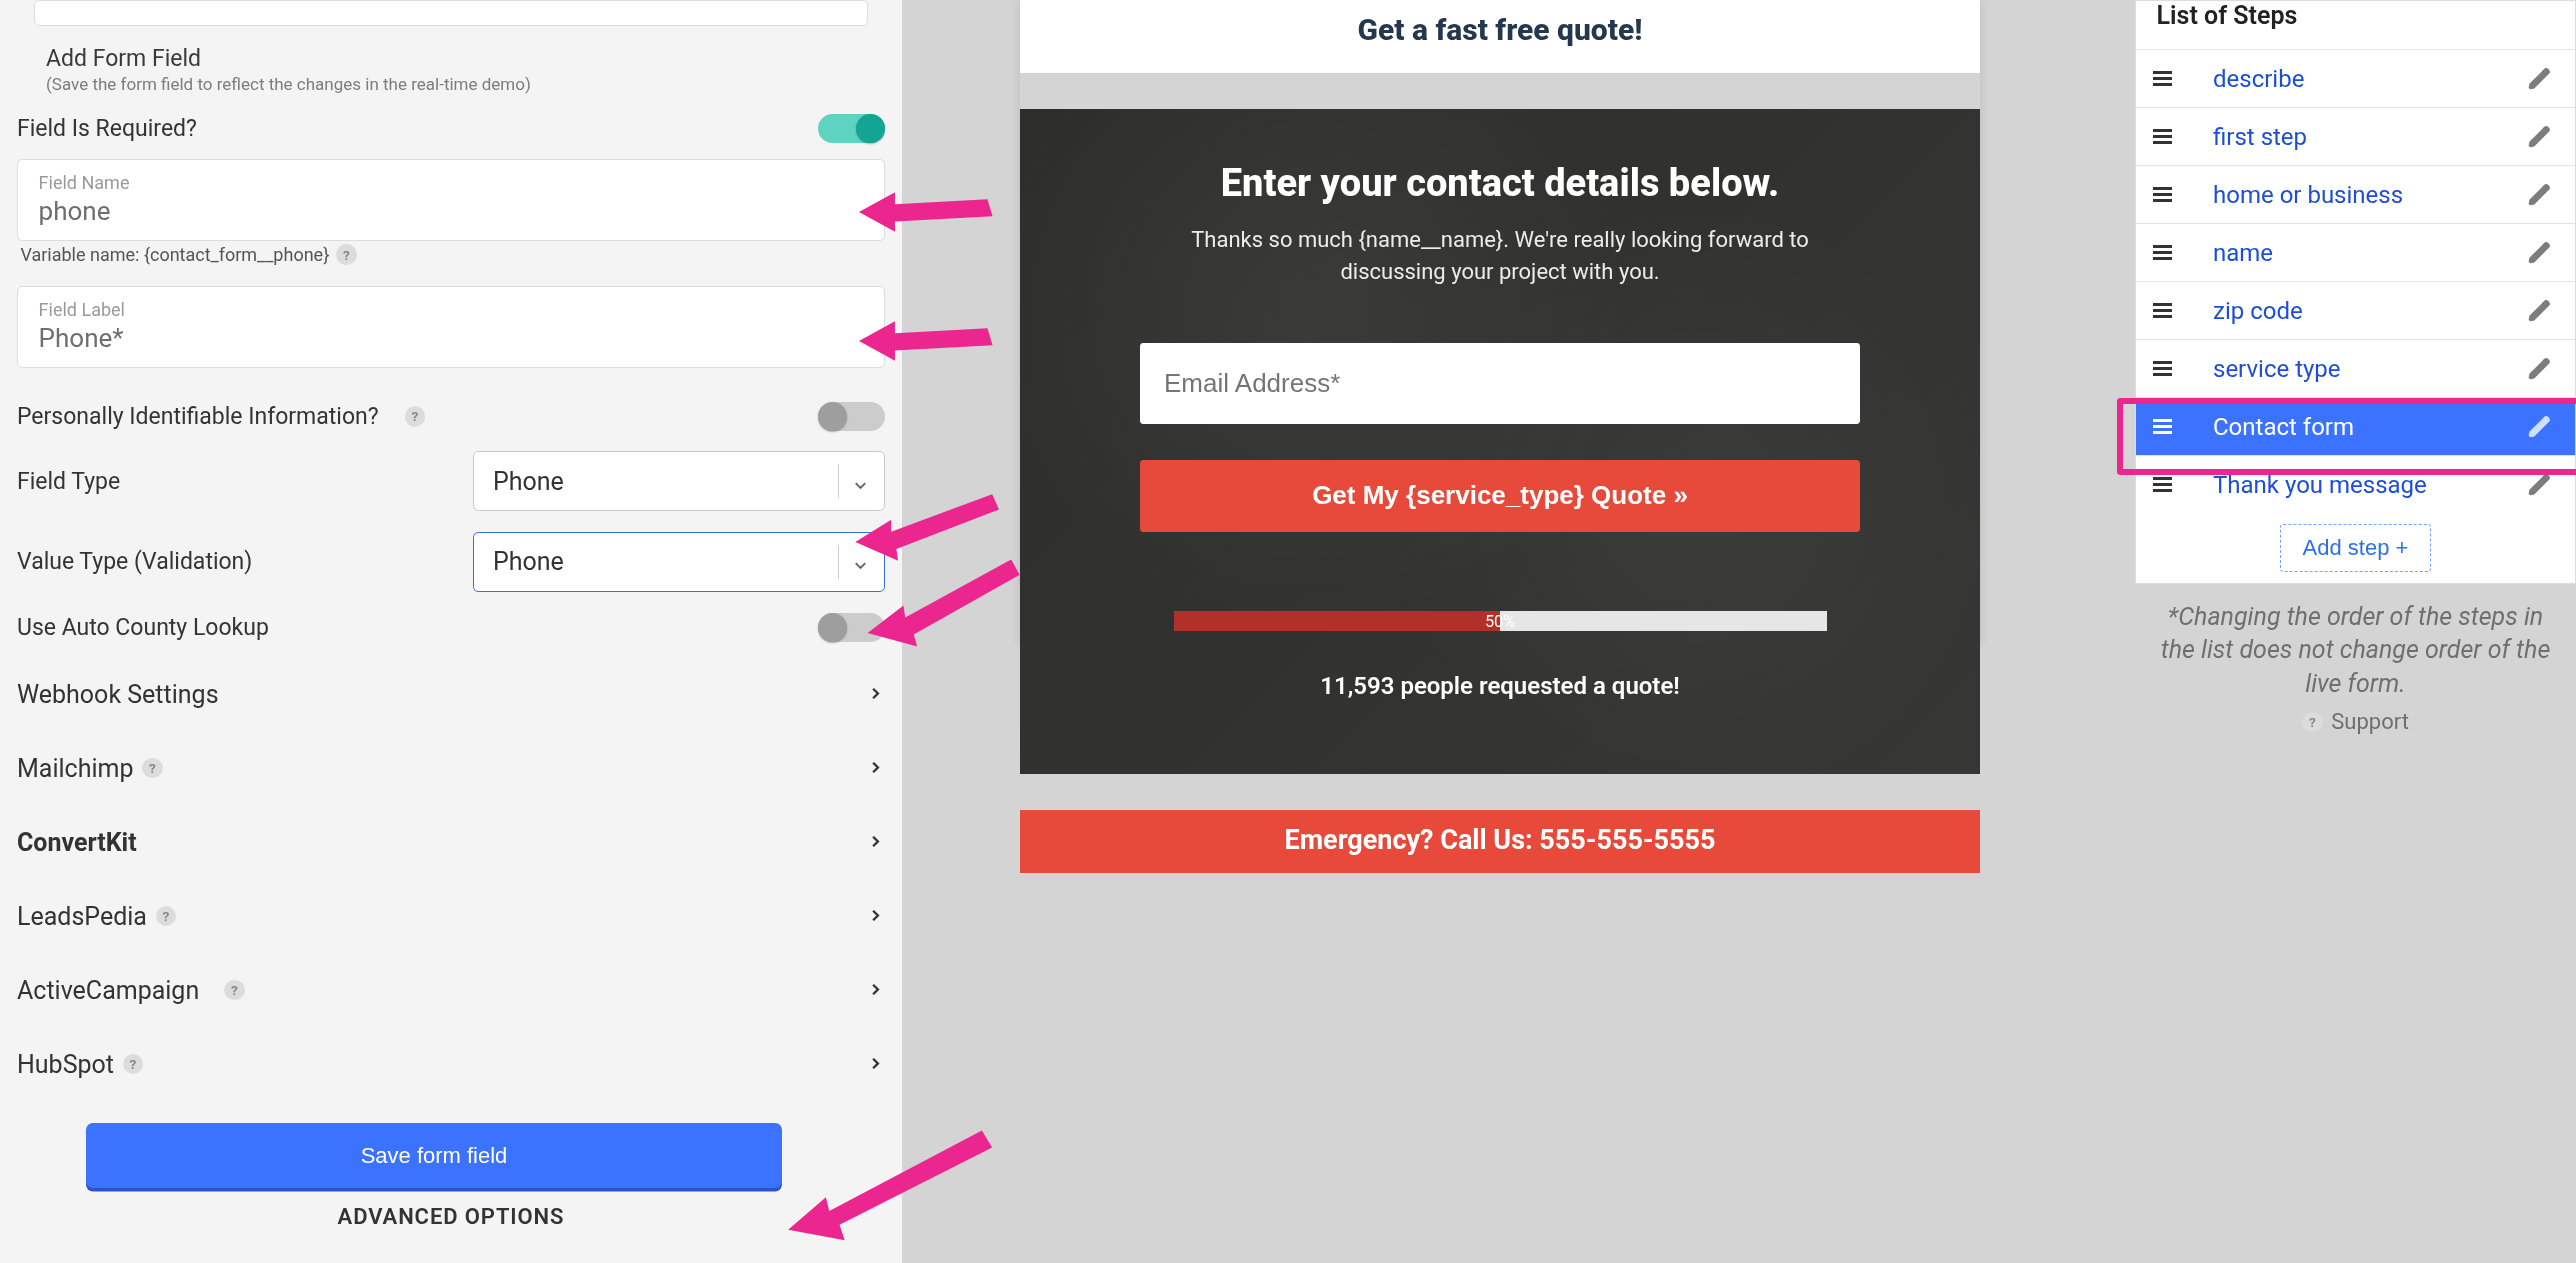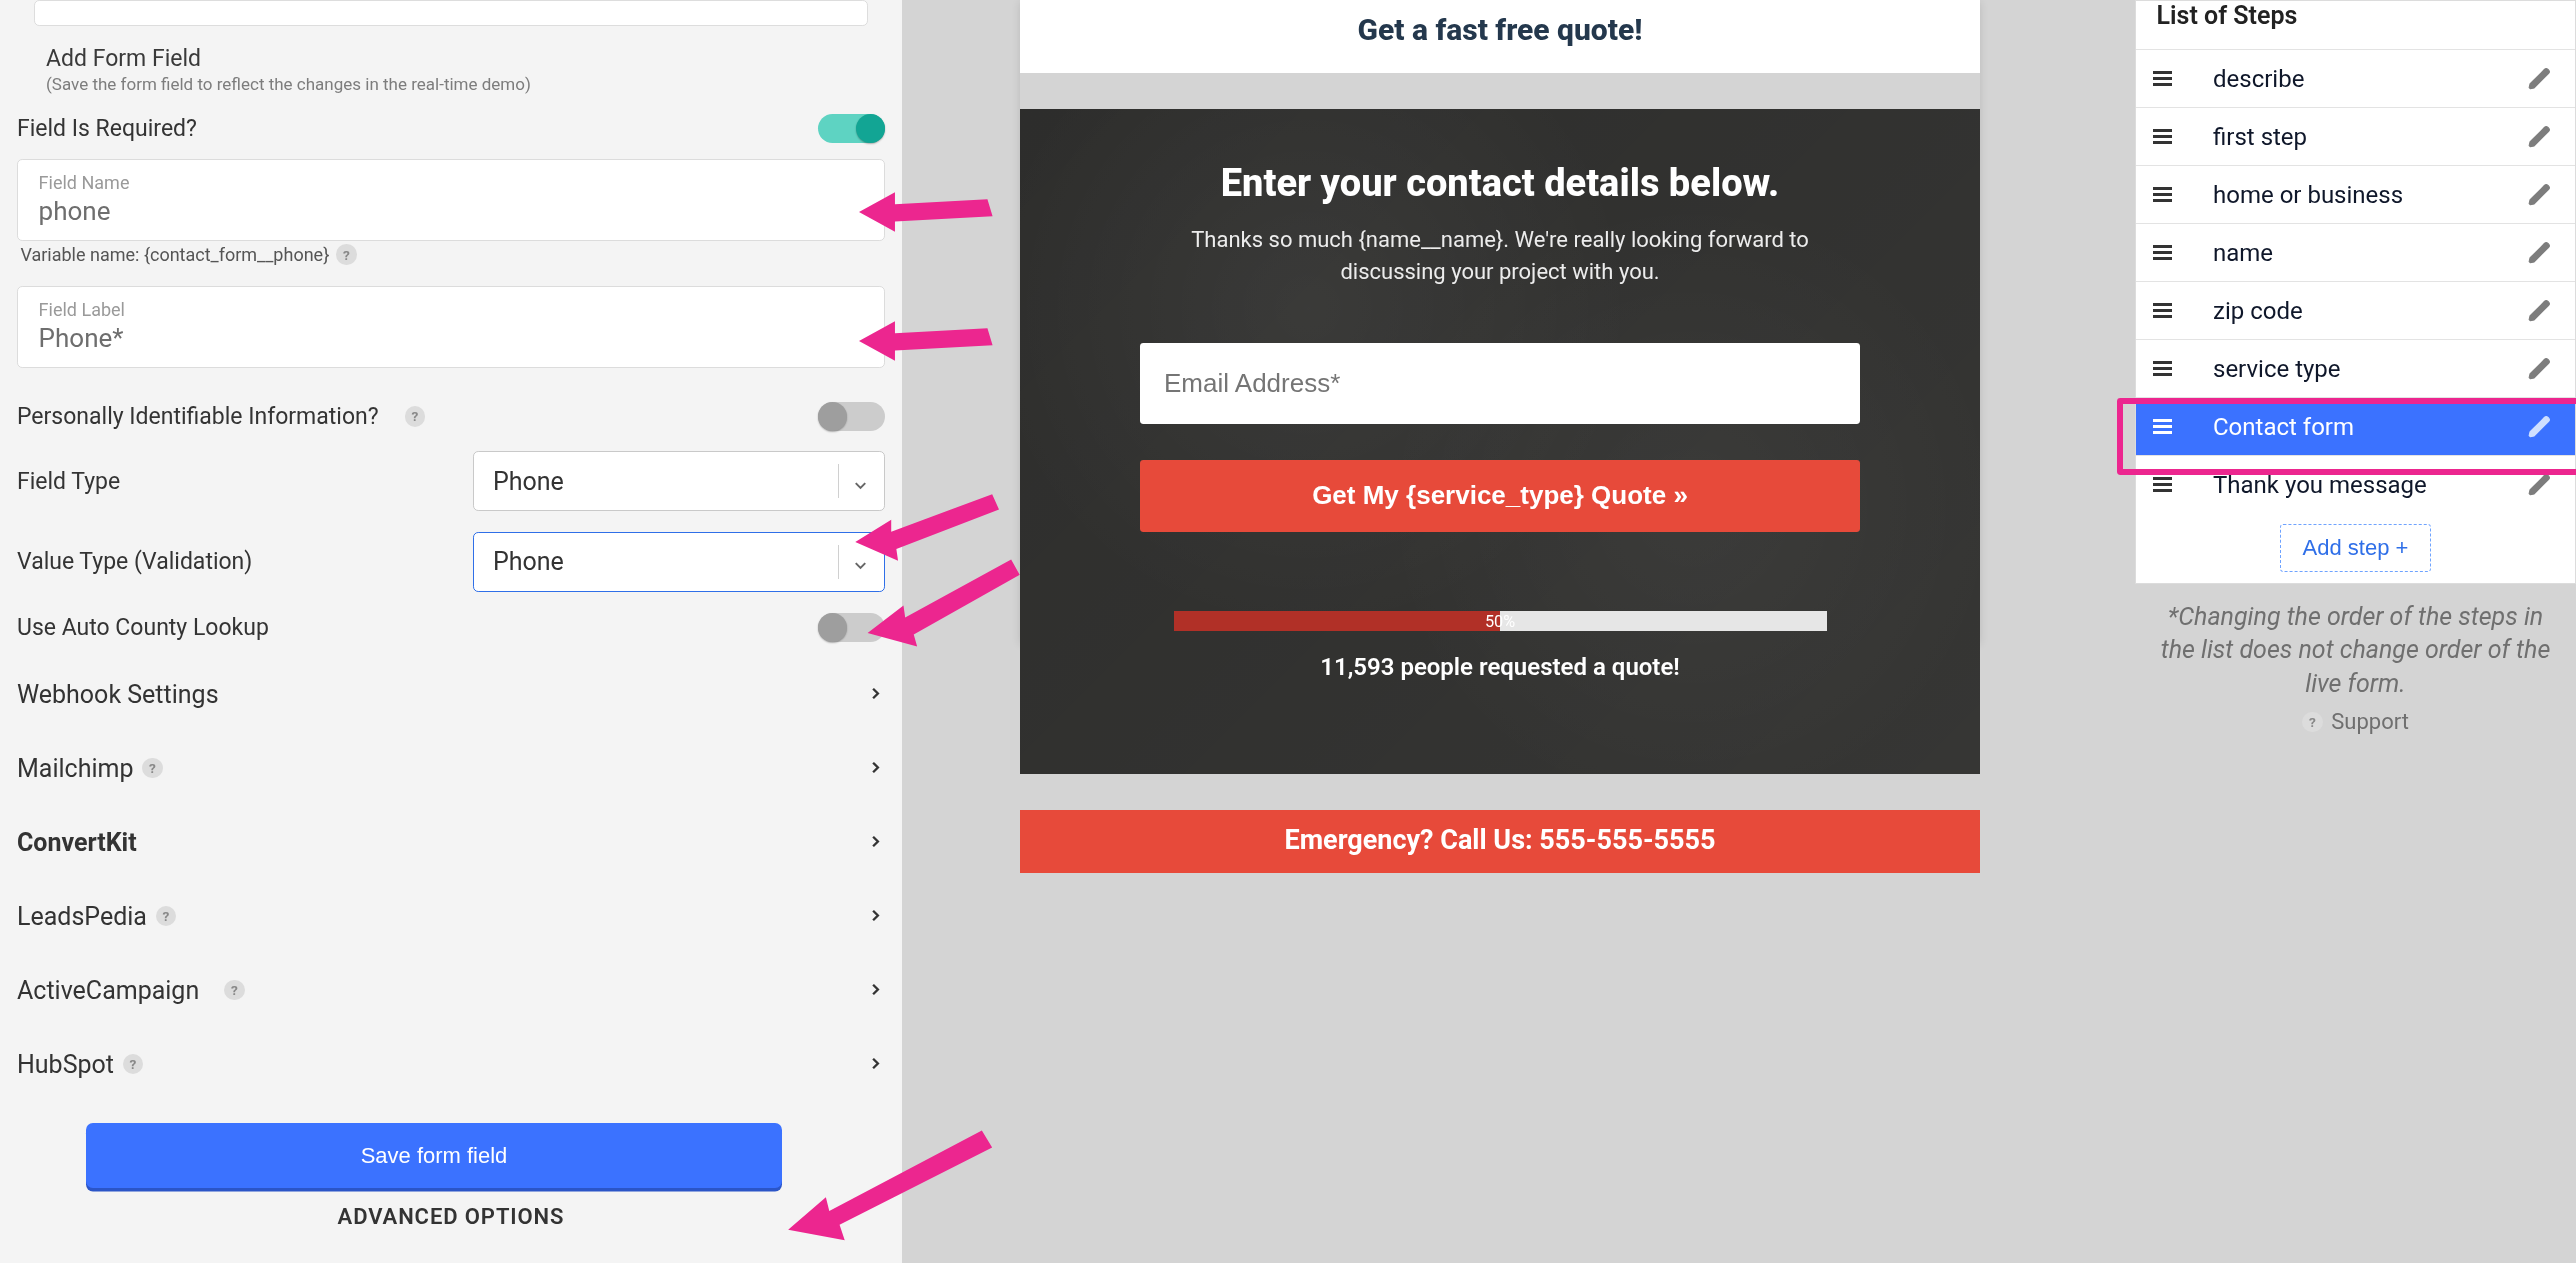--- a/index.html
+++ b/index.html
@@ -84,33 +84,33 @@
     background: #fff; border: none; border-radius: 3.4px; font-size: 26px; color: #999;
     padding: 0 24px; text-align: left;
   }
   .cb-btn {
     display: block; width: 720px; height: 72px; margin: 0 auto; background: #e74a3a;
     color: #fff; border: none; border-radius: 3.4px; font-size: 26px; font-weight: 600;
   }
   .progress-wrap { width: 653px; height: 20.6px; margin: 79px auto 0 auto; background: #e6e6e6; position: relative; }
   .progress-fill { position: absolute; left: 0; top: 0; height: 20.6px; width: 50%; background: #b13027; }
   .progress-label { position: absolute; left: 50%; top: 50%; transform: translate(-50%, -50%); font-size: 16.3px; color: #fff; }
-  .cb-stat { margin-top: 22px; font-size: 24px; font-weight: 600; }
+  .cb-stat { margin-top: 41px; font-size: 24px; font-weight: 600; }
   .center-footer { background: #e74a3a; color: #fff; text-align: center; font-size: 27px; font-weight: 700; padding: 13.7px 0 17px 0; }
 
   
   .steps-panel {
     position: absolute; left: 2135px; top: 0; width: 441px; background: transparent;
   }
   .steps-card { background: #fff; border: 0.9px solid #dcdcdc; }
   .steps-title { font-size: 25px; font-weight: 600; padding: 0 20.6px 19px 20.6px; color: #222; }
   .step-row {
     display: flex; align-items: center; justify-content: space-between;
     height: 58px; padding: 0 22px 0 17px; border-top: 0.9px solid #e3e3e3;
-    font-size: 24px; color: #0f172a;
+    font-size: 24px; color: #1d4ed8;
   }
   .step-row .left-g { display: flex; align-items: center; gap: 41px; }
   .hamb { display: inline-flex; flex-direction: column; gap: 3.4px; }
   .hamb span { display: block; width: 19px; height: 2.6px; background: #333; }
   .pencil { width: 26px; height: 26px; }
   .pencil svg { width: 26px; height: 26px; stroke: #7d7d7d; fill: #7d7d7d; }
   .step-row.active {
     background: #3b72ff; color: #fff;
   }
   .step-row.active .hamb span { background: #fff; }

